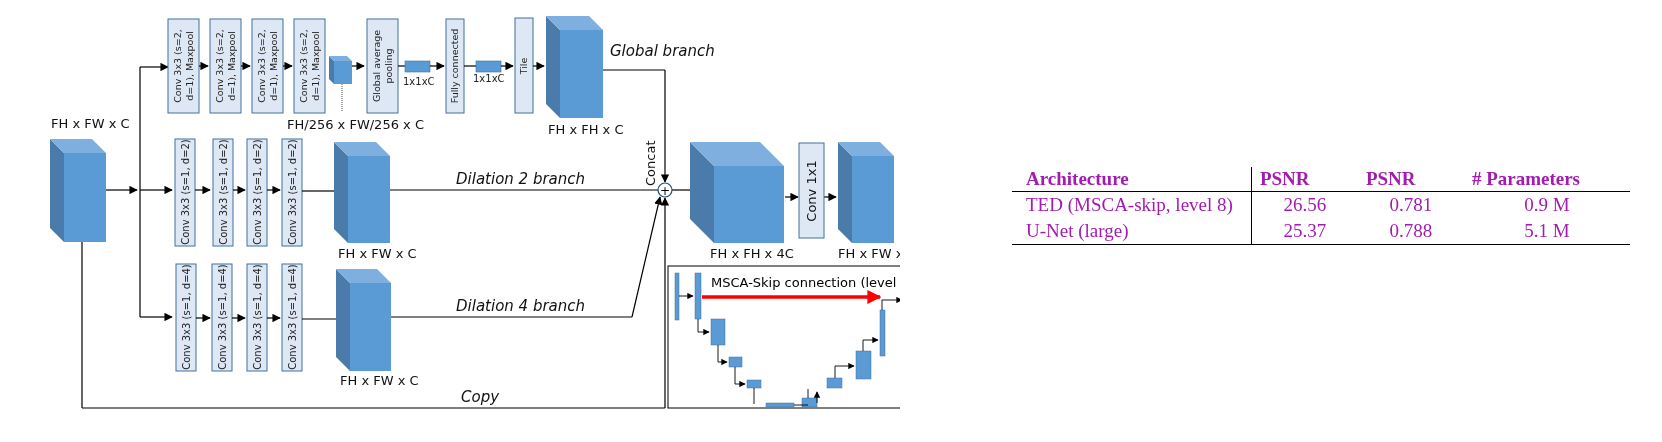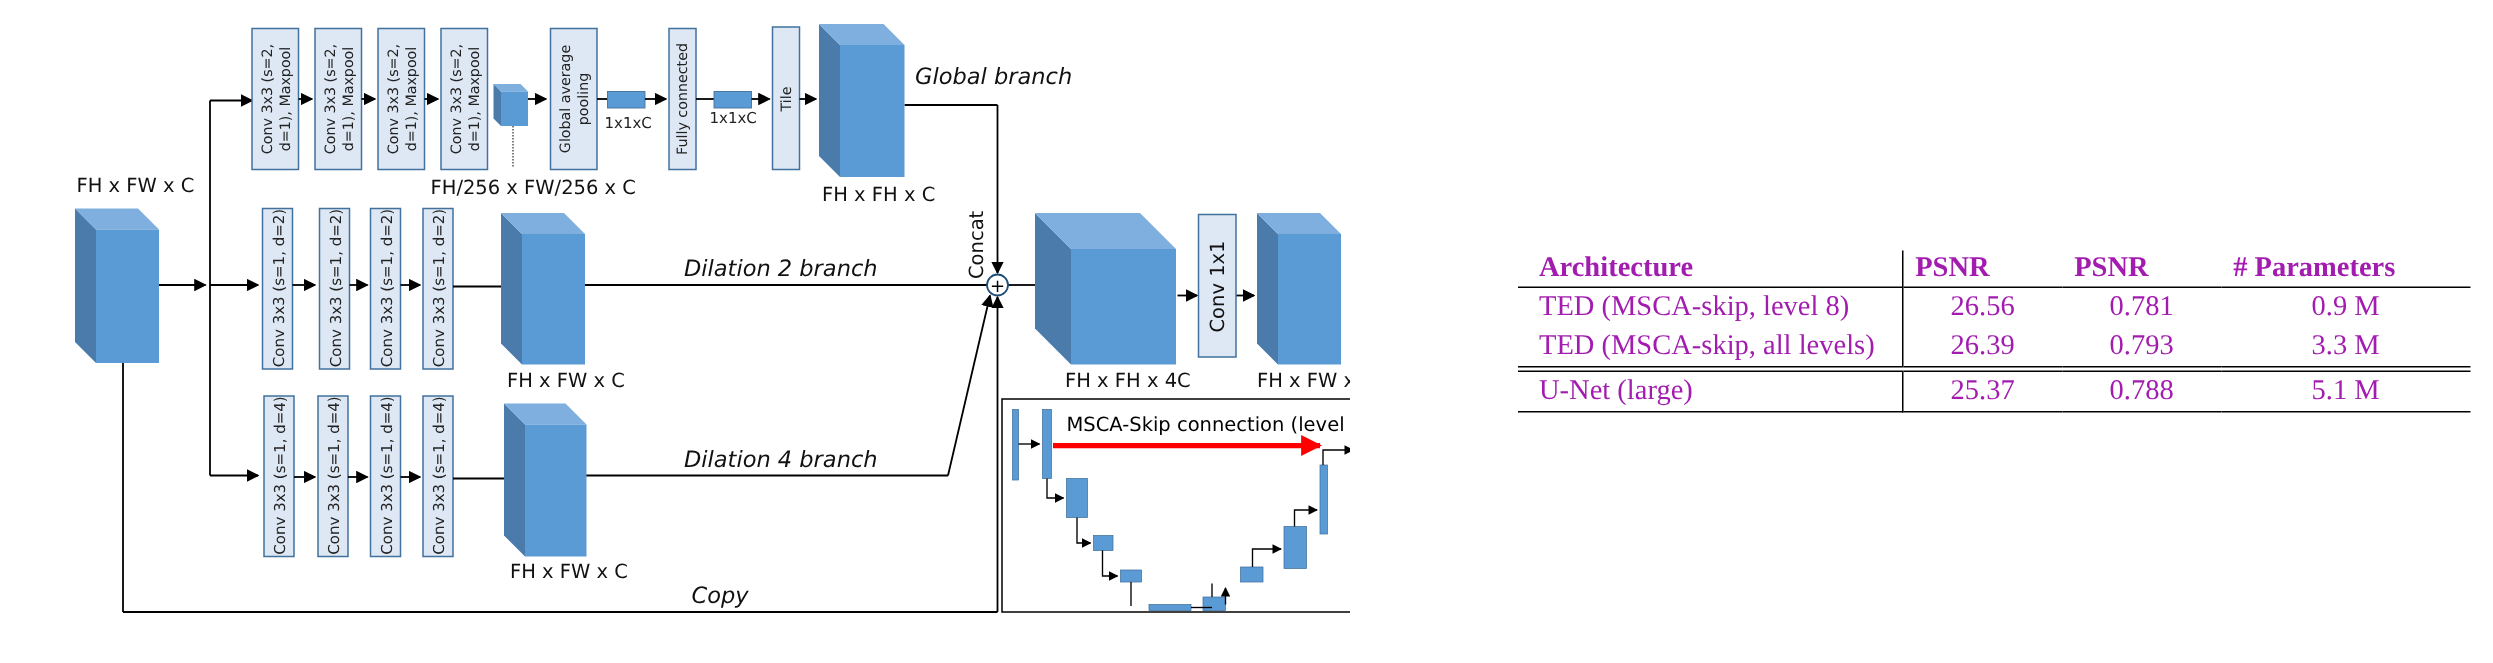--- a/index.html
+++ b/index.html
@@ -258,26 +258,20 @@
       <th class="c-par"># Parameters</th>
     </tr>
   </thead>
   <tbody>
     <tr>
       <td class="arch vr">TED (MSCA-skip, level 8)</td>
       <td class="b">26.56</td>
       <td>0.781</td>
       <td class="b">0.9 M</td>
     </tr>
-    <tr class="grp-end">
-      <td class="arch vr">TED (MSCA-skip, all levels)</td>
-      <td>26.39</td>
-      <td class="b">0.793</td>
-      <td>3.3 M</td>
-    </tr>
   </tbody>
   <tbody>
     <tr>
       <td class="arch vr">U-Net (large)</td>
       <td>25.37</td>
       <td>0.788</td>
       <td>5.1 M</td>
     </tr>
   </tbody>
 </table>

